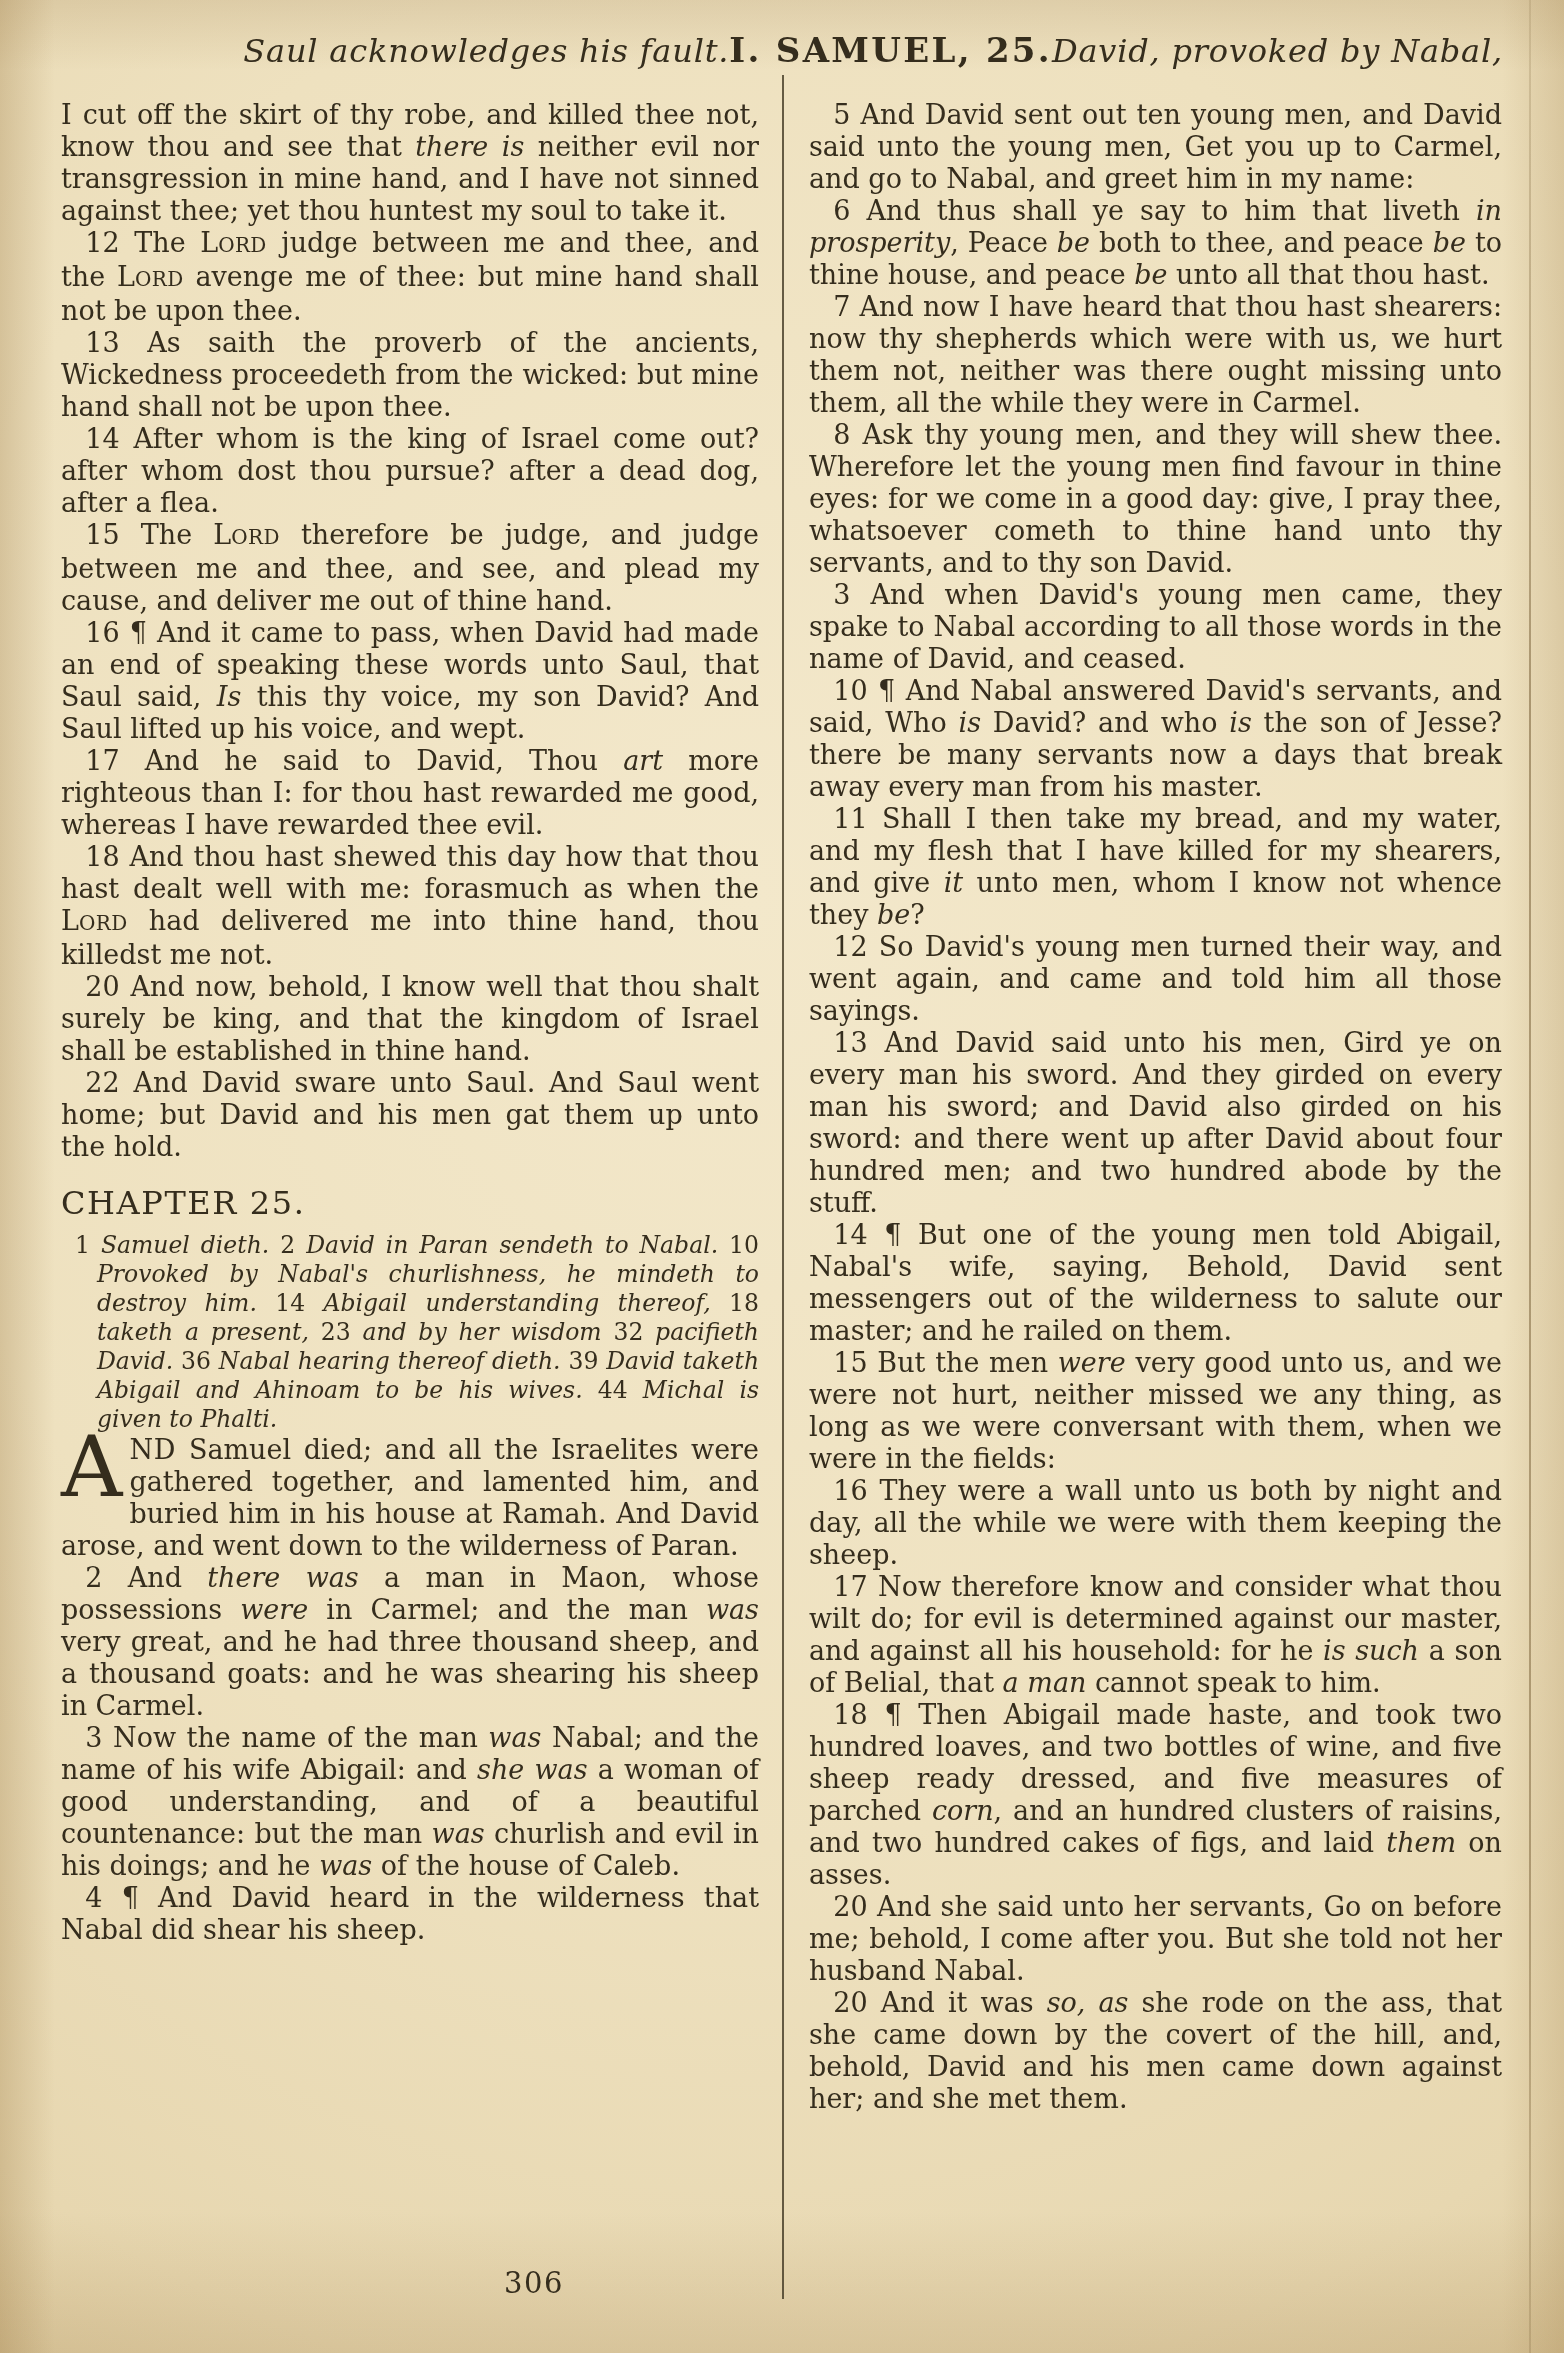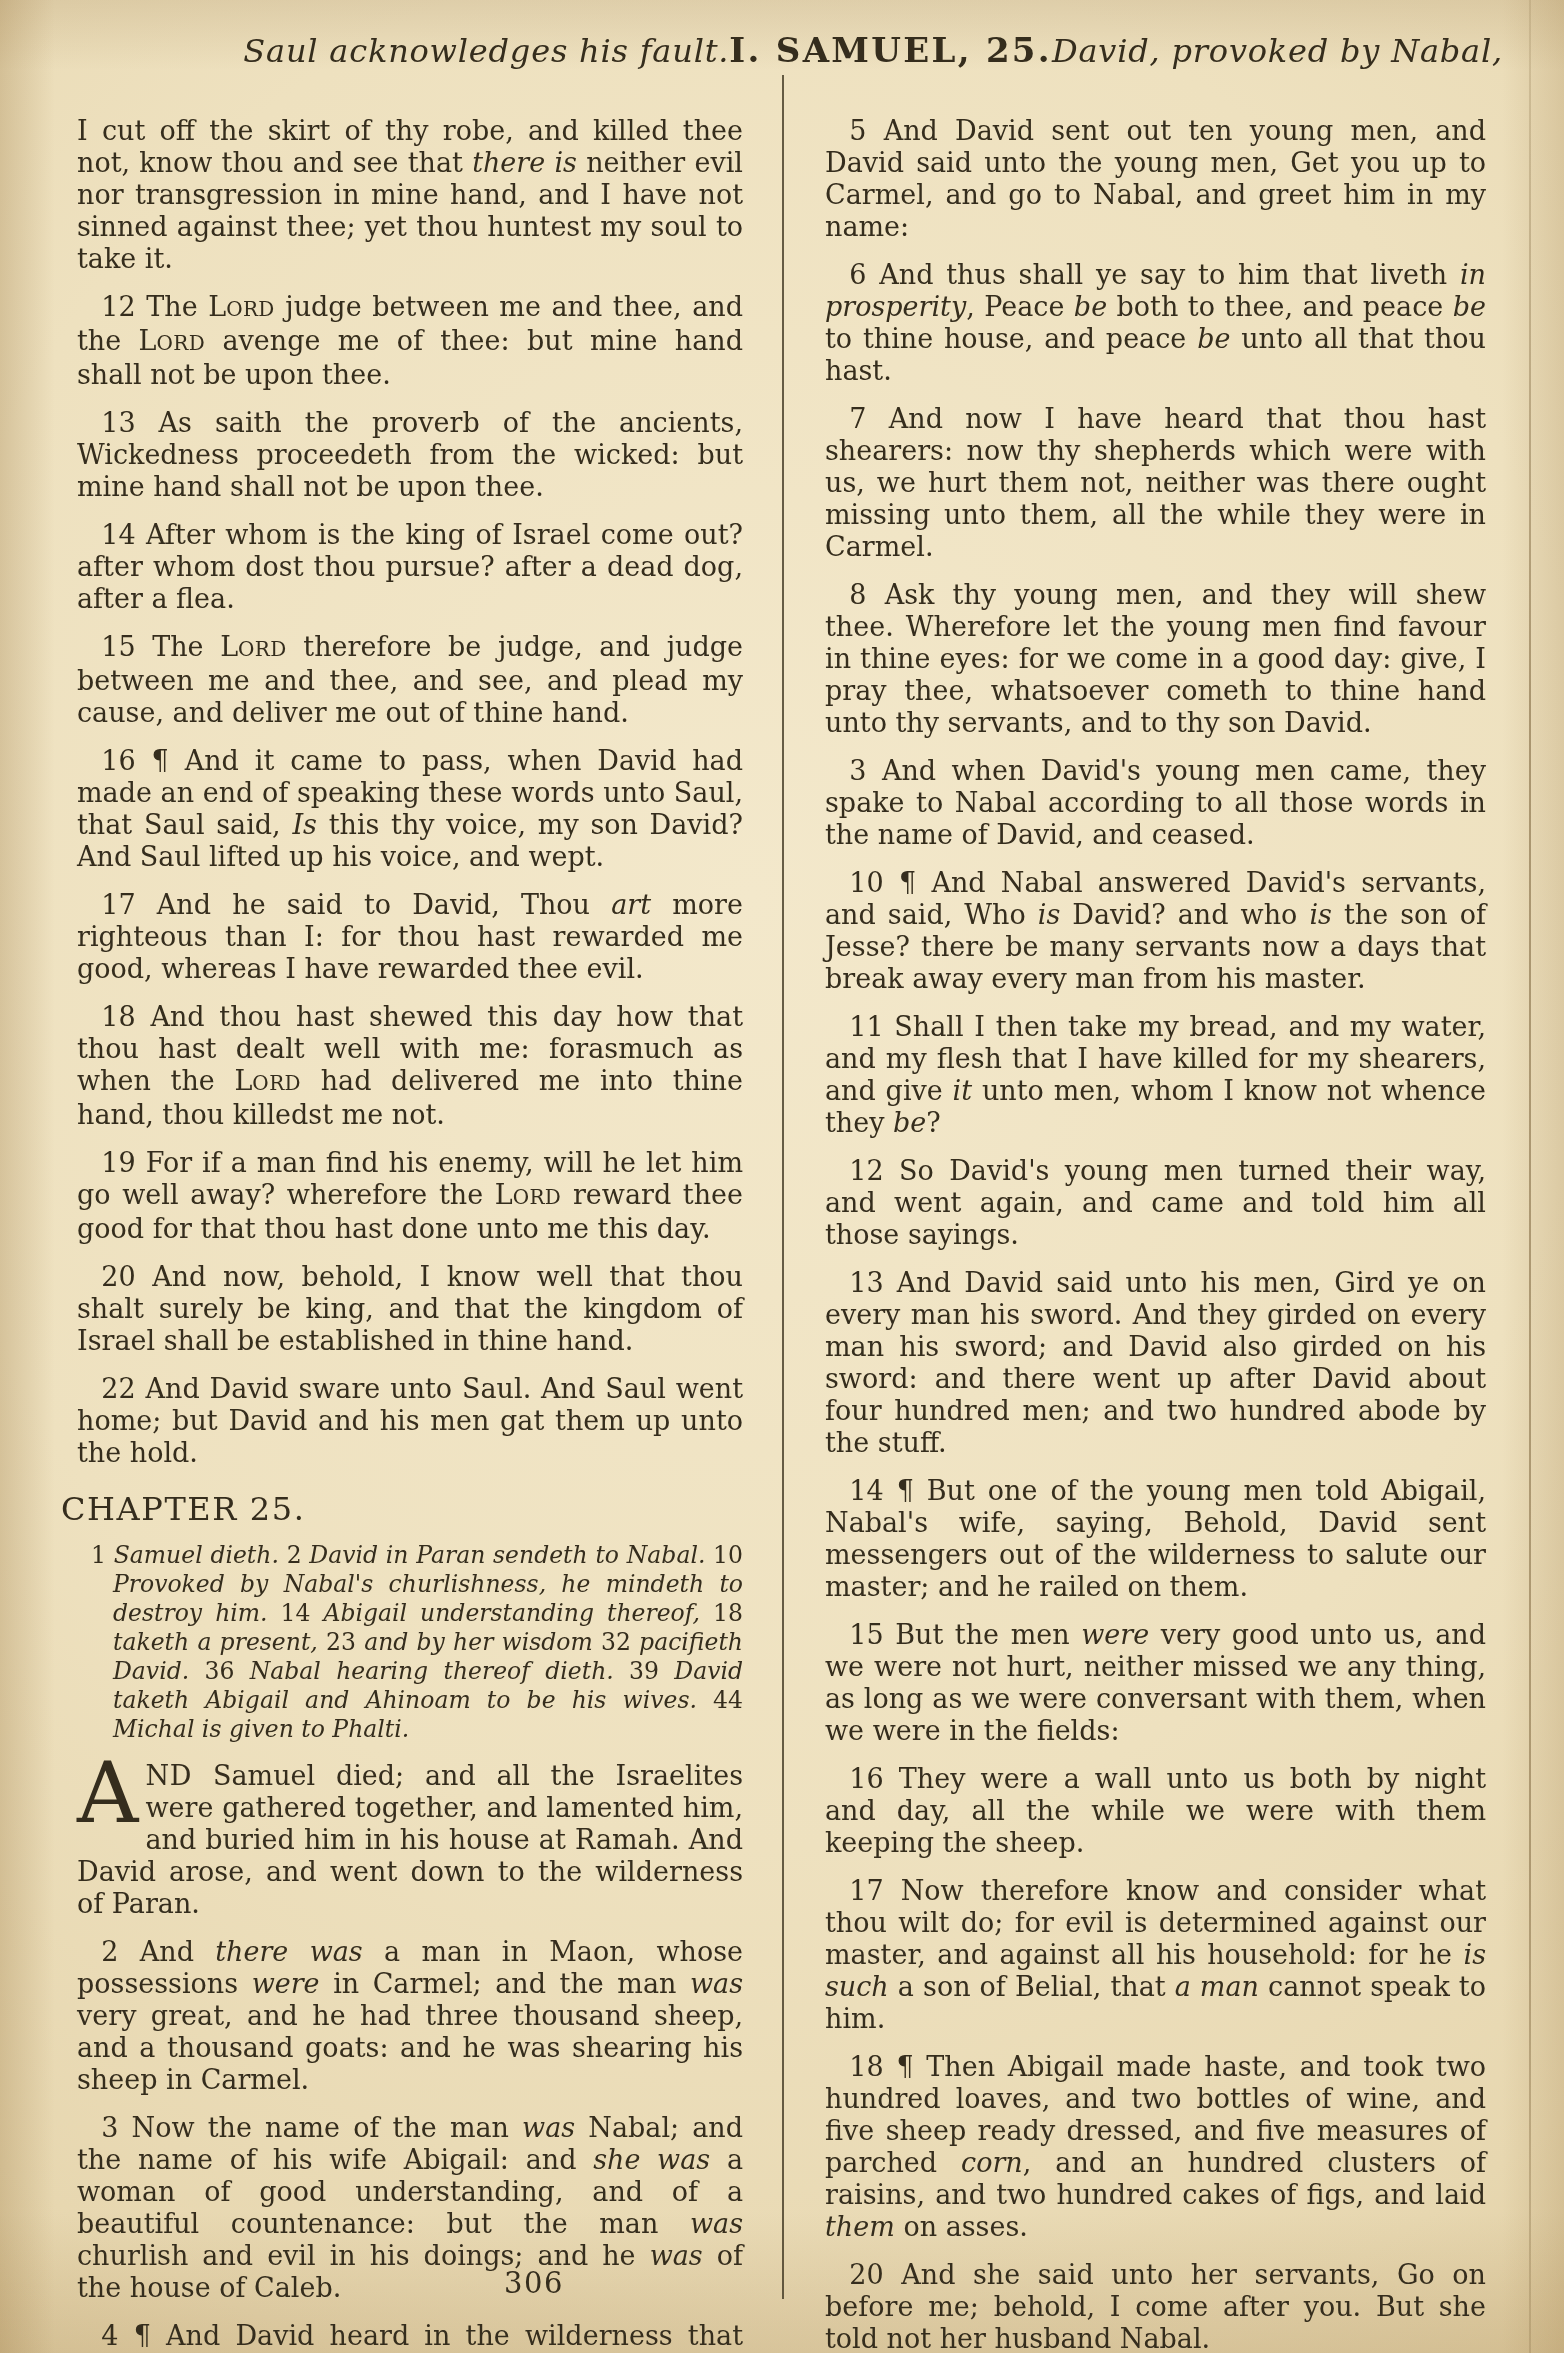--- a/index.html
+++ b/index.html
@@ -14,21 +14,21 @@
   }
   .page-edge-line{position:absolute;top:0;bottom:0;right:34px;width:2.3px;
     background:linear-gradient(180deg, rgba(110,85,45,0.15), rgba(110,85,45,0.5) 30%, rgba(110,85,45,0.45) 80%, rgba(110,85,45,0.2));}
   .header{position:absolute;top:30px;left:63px;width:1440px;display:flex;justify-content:flex-end;align-items:baseline;}
   .running-title{font-style:italic;font-size:32px;letter-spacing:0.8px;white-space:nowrap;}
   .book-title{font-size:34px;font-weight:bold;letter-spacing:2.3px;white-space:nowrap;}
   .column-divider{position:absolute;left:782px;top:75px;height:2224px;width:1.6px;background:rgba(62,52,32,0.78);}
   .col{position:absolute;text-align:justify;font-size:27px;line-height:32px;}
   .col-left{left:61px;top:99px;width:698px;}
   .col-right{left:809px;top:99px;width:693px;}
-  .col p{margin:16px;text-indent:0.9em;}
+  .col p{margin:0;text-indent:0.9em;}
   .col p.cont{text-indent:0;}
   .chapter-heading{margin:23.5px 0 12.5px 0;text-indent:0;font-size:32px;letter-spacing:1.6px;}
   .summary{font-size:23.5px;line-height:29px;font-style:normal;margin:3.1px 0 7.8px 0;padding-left:36px;}
   .col p.summary{text-indent:-22px;}
   .summary i{font-style:italic;}
   .lord .rest{font-size:0.74em;letter-spacing:0.4px;}
   .dc{float:left;font-size:85px;line-height:59px;height:61px;margin:3.1px 7px 0 0;}
   .col p.dropcap{text-indent:0;}
   .caps{letter-spacing:0.8px;}
   .page-number{position:absolute;top:2266px;left:479px;width:110px;text-align:center;font-size:29px;letter-spacing:1.6px;}
@@ -47,21 +47,20 @@
 
   <div class="col col-left">
       <p class="cont">I cut off the skirt of thy robe, and killed thee not, know thou and see that <i>there is</i> neither evil nor transgression in mine hand, and I have not sinned against thee; yet thou huntest my soul to take it.</p>
       <p class="verse">12 The <span class="lord">L<span class="rest">ORD</span></span> judge between me and thee, and the <span class="lord">L<span class="rest">ORD</span></span> avenge me of thee: but mine hand shall not be upon thee.</p>
       <p class="verse">13 As saith the proverb of the ancients, Wickedness proceedeth from the wicked: but mine hand shall not be upon thee.</p>
       <p class="verse">14 After whom is the king of Israel come out? after whom dost thou pursue? after a dead dog, after a flea.</p>
       <p class="verse">15 The <span class="lord">L<span class="rest">ORD</span></span> therefore be judge, and judge between me and thee, and see, and plead my cause, and deliver me out of thine hand.</p>
       <p class="verse">16 ¶ And it came to pass, when David had made an end of speaking these words unto Saul, that Saul said, <i>Is</i> this thy voice, my son David? And Saul lifted up his voice, and wept.</p>
       <p class="verse">17 And he said to David, Thou <i>art</i> more righteous than I: for thou hast rewarded me good, whereas I have rewarded thee evil.</p>
       <p class="verse">18 And thou hast shewed this day how that thou hast dealt well with me: forasmuch as when the <span class="lord">L<span class="rest">ORD</span></span> had delivered me into thine hand, thou killedst me not.</p>
-      <p class="verse">19 For if a man find his enemy, will he let him go well away? wherefore the <span class="lord">L<span class="rest">ORD</span></span> reward thee good for that thou hast done unto me this day.</p>
       <p class="verse">20 And now, behold, I know well that thou shalt surely be king, and that the kingdom of Israel shall be established in thine hand.</p>
       <p class="verse">22 And David sware unto Saul. And Saul went home; but David and his men gat them up unto the hold.</p>
       <div class="chapter-heading">CHAPTER 25.</div>
       <p class="summary">1 <i>Samuel dieth.</i> 2 <i>David in Paran sendeth to Nabal.</i> 10 <i>Provoked by Nabal's churlishness, he mindeth to destroy him.</i> 14 <i>Abigail understanding thereof,</i> 18 <i>taketh a present,</i> 23 <i>and by her wisdom</i> 32 <i>pacifieth David.</i> 36 <i>Nabal hearing thereof dieth.</i> 39 <i>David taketh Abigail and Ahinoam to be his wives.</i> 44 <i>Michal is given to Phalti.</i></p>
       <p class="verse dropcap"><span class="dc">A</span><span class="caps">ND</span> Samuel died; and all the Israelites were gathered together, and lamented him, and buried him in his house at Ramah. And David arose, and went down to the wilderness of Paran.</p>
       <p class="verse">2 And <i>there was</i> a man in Maon, whose possessions <i>were</i> in Carmel; and the man <i>was</i> very great, and he had three thousand sheep, and a thousand goats: and he was shearing his sheep in Carmel.</p>
       <p class="verse">3 Now the name of the man <i>was</i> Nabal; and the name of his wife Abigail: and <i>she was</i> a woman of good understanding, and of a beautiful countenance: but the man <i>was</i> churlish and evil in his doings; and he <i>was</i> of the house of Caleb.</p>
       <p class="verse">4 ¶ And David heard in the wilderness that Nabal did shear his sheep.</p>
     </div>
   <div class="col col-right">

